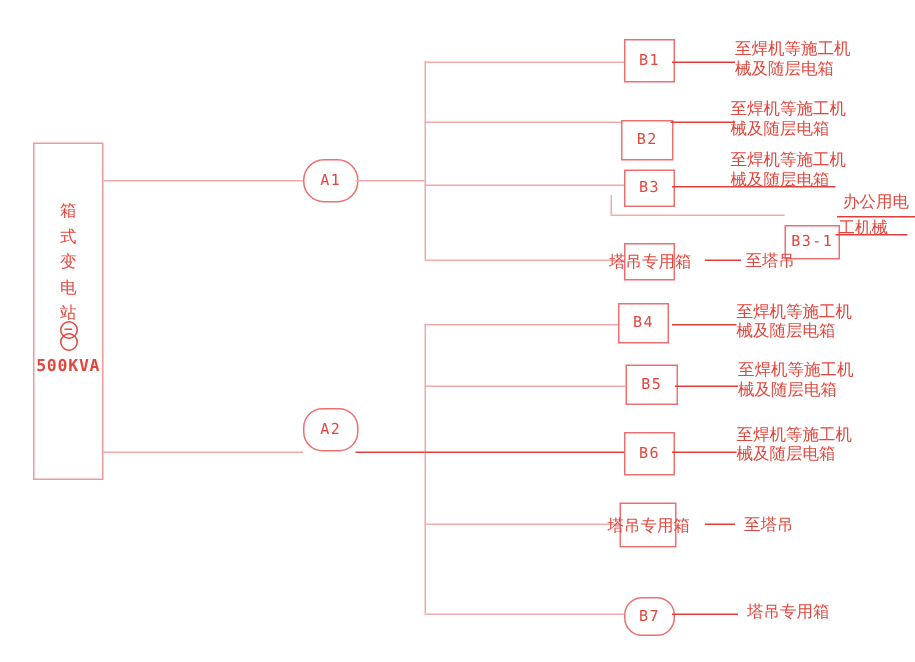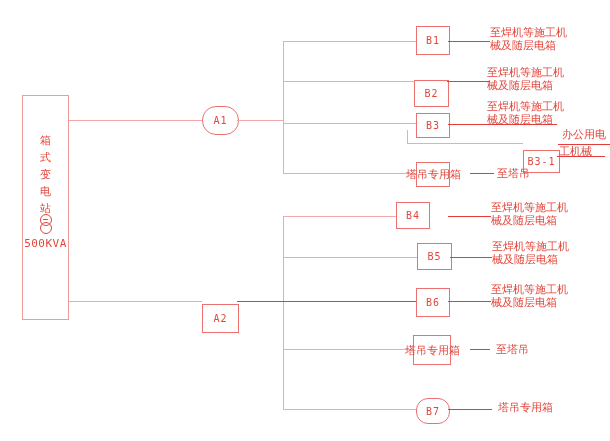--- a/index.html
+++ b/index.html
@@ -34,20 +34,21 @@
   }
   .substation{border:1px solid var(--border_light);}
   .vertname{
     position:absolute;left:50%;transform:translateX(-50%);top:36px;width:13px;
     font-size:11px;line-height:17px;text-align:center;word-break:break-all;color:var(--text);
   }
   .rating{
     position:absolute;left:0;top:141px;width:100%;text-align:center;
     font-size:11px;letter-spacing:0.5px;color:var(--text);
     font-family:"DejaVu Sans Mono",monospace;
+    font-weight:bold;
   }
   .circ{
     position:absolute;width:10px;height:10px;border:1px solid var(--text);border-radius:50%;
     background:transparent;
   }
   .dash{position:absolute;height:1px;background:var(--text);}
 </style>
 </head>
 <body>
 
@@ -62,21 +63,21 @@
     </div>
     <div class="rating">500KVA</div>
   </div>
 
   <div class="hline" style="left:69px;top:120px;width:133px;"></div>
   <div class="hline" style="left:69px;top:301px;width:133px;"></div>
 
   <div class="box" style="left:202px;top:106px;width:35px;height:27px;border-radius:14px;">
     <span class="idlabel">A1</span>
   </div>
-  <div class="box" style="left:202px;top:304px;width:35px;height:27px;">
+  <div class="box" style="left:202px;top:272px;width:35px;height:27px;border-radius:13px;">
     <span class="idlabel">A2</span>
   </div>
 
   <div class="hline" style="left:237px;top:120px;width:46px;"></div>
   <div class="hline red" style="left:237px;top:301px;width:46px;"></div>
 
   <div class="vline" style="left:283px;top:41px;height:132px;"></div>
   <div class="vline" style="left:283px;top:216px;height:193px;"></div>
 
   <div class="hline" style="left:283px;top:41px;width:133px;"></div>
@@ -101,21 +102,21 @@
   </div>
   <div class="box" style="left:416px;top:113px;width:32px;height:23px;">
     <span class="idlabel">B3</span>
   </div>
   <div class="box" style="left:523px;top:150px;width:35px;height:21px;">
     <span class="idlabel">B3-1</span>
   </div>
   <div class="box cn" style="left:416px;top:162px;width:31px;height:23px;">
     <span class="cnboxlabel">塔吊专用箱</span>
   </div>
-  <div class="box" style="left:396px;top:202px;width:32px;height:25px;">
+  <div class="box" style="left:412px;top:202px;width:32px;height:25px;">
     <span class="idlabel">B4</span>
   </div>
   <div class="box" style="left:417px;top:243px;width:33px;height:25px;justify-content:center;">
     <span class="idlabel">B5</span>
   </div>
   <div class="box" style="left:416px;top:288px;width:32px;height:27px;">
     <span class="idlabel">B6</span>
   </div>
   <div class="box cn" style="left:413px;top:335px;width:35px;height:28px;">
     <span class="cnboxlabel">塔吊专用箱</span>

